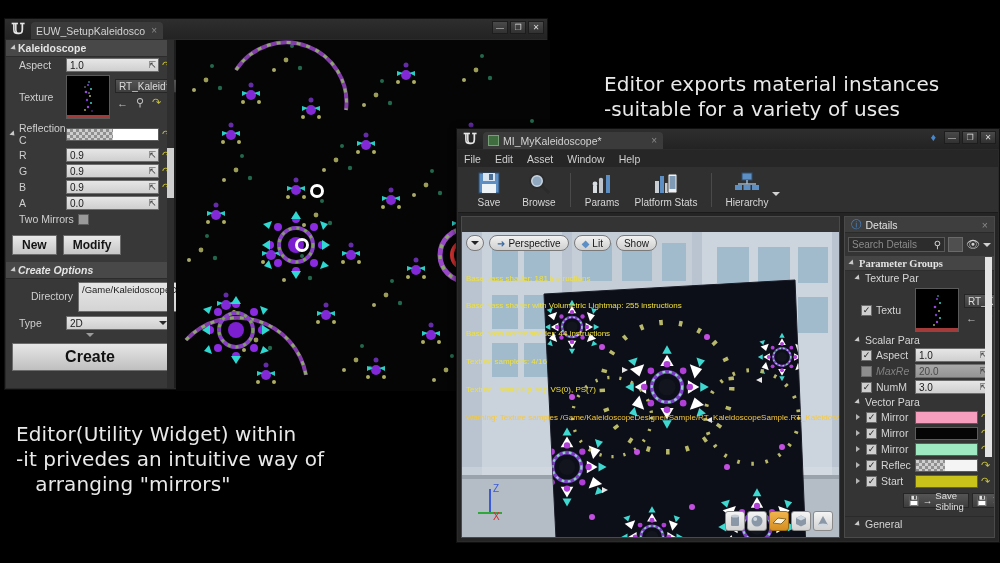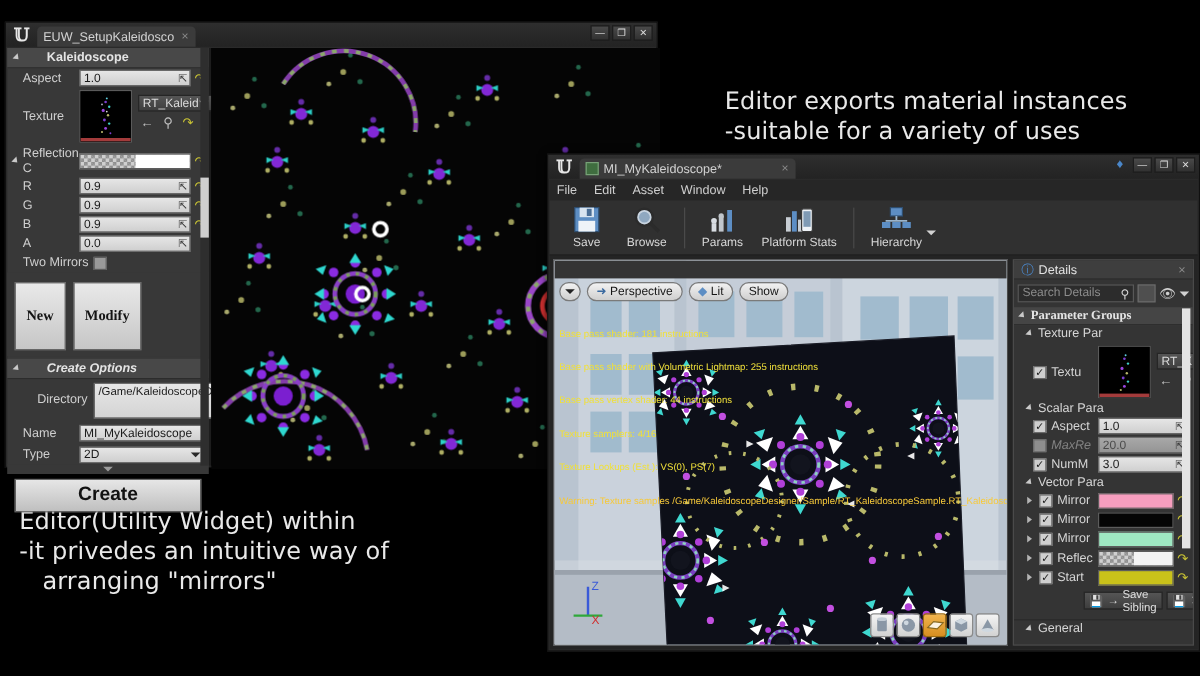--- a/index.html
+++ b/index.html
@@ -34,21 +34,21 @@
           display: flex; align-items: center; justify-content: center; line-height: 1; }
 
   .menubar { height: 17px; background: #262626; display: flex; align-items: center;
              padding-left: 6px; gap: 14px; font-size: 10.5px; color: #cfcfcf; }
 
   
   #window-utility { left: 4px; top: 18px; width: 544px; height: 372px; }
   #win-a-body { position: absolute; left: 1px; top: 21px; right: 1px; bottom: 1px; background: #1d1d1d; }
   .panel-left { position: absolute; left: 0; top: 0; width: 168px; bottom: 0; background: #383838; }
   .cat-header { height: 17px; background: #484848; display: flex; align-items: center;
-                padding-left: 6px; gap: 23px; font-weight: bold; font-size: 10.5px; color: #e4e4e4;
+                padding-left: 6px; gap: 2px; font-weight: bold; font-size: 10.5px; color: #e4e4e4;
                 border-bottom: 1px solid #2c2c2c; }
   .tri { width: 0; height: 0; border-left: 4px solid #c9c9c9; border-top: 3px solid transparent;
          border-bottom: 3px solid transparent; transform: rotate(45deg); flex: none; }
   .prow { display: flex; align-items: center; min-height: 16px; padding: 1px 3px 1px 0; }
   .plabel { width: 60px; padding-left: 13px; font-size: 10.5px; color: #cfcfcf; flex: none; }
   .pfield { flex: 1; display: flex; align-items: center; gap: 3px; }
   .numbox { flex: 1; height: 14px; background: linear-gradient(#e6e6e6,#cfcfcf); border: 1px solid #6d6d6d;
             color: #1a1a1a; font-size: 10px; display: flex; align-items: center;
             padding-left: 3px; position: relative; }
   .numbox .spin { position: absolute; right: 2px; top: 1px; color: #3a3a3a; font-size: 9px; }
@@ -62,21 +62,21 @@
   .thumb { width: 44px; height: 44px; background: #000; border: 1px solid #5a5a5a; position: relative; overflow: hidden; }
   .thumb::after { content: ""; position: absolute; left: 0; right: 0; bottom: 0; height: 3px; background: #a33b3b; }
   .combo { height: 14px; background: linear-gradient(#555,#3e3e3e); border: 1px solid #262626;
            display: flex; align-items: center; justify-content: space-between;
            padding: 0 3px; font-size: 10px; color: #dcdcdc; }
   .caret { width: 0; height: 0; border-left: 4px solid transparent; border-right: 4px solid transparent;
            border-top: 4px solid #d2d2d2; }
   .mini-ico { color: #c0c0c0; font-size: 11px; }
   .btnrow { display: flex; gap: 6px; padding: 5px 6px; background: #383838; }
   .gbtn { background: linear-gradient(#e9e9e9,#c6c6c6); border: 1px solid #6b6b6b; color: #141414;
-          font-size: 12px; font-weight: bold; padding: 20px 9px; font-family: Liberation Serif, serif; }
+          font-size: 12px; font-weight: bold; padding: 2px 9px; }
   .bigbtn { margin: 4px 6px; background: linear-gradient(#e6e6e6,#bfbfbf); border: 1px solid #6b6b6b;
             color: #121212; font-size: 16px; font-weight: bold; text-align: center; padding: 4px 0; }
   .pathbox { flex: 1; min-height: 30px; background: linear-gradient(#e6e6e6,#d4d4d4); border: 1px solid #6d6d6d;
              color: #1a1a1a; font-size: 9.5px; line-height: 10.5px; padding: 2px 3px; }
   .splitter { height: 8px; background: #383838; display: flex; align-items: center; justify-content: center; }
   .splitter .caret { border-top-color: #9b9b9b; }
 
   
   #kaleido-preview { position: absolute; left: 170px; top: 0; right: 0; bottom: 0; background: #050505; }
   .vscroll { position: absolute; left: 161px; top: 0; width: 7px; bottom: 0; background: #2e2e2e; }
@@ -286,26 +286,20 @@
 
       <div class="cat-header" style="margin-top:2px;font-style:italic;">
         <span class="tri"></span>
         <span>Create Options</span>
       </div>
 
       <div class="prow" style="align-items:flex-start;padding-top:3px;padding-left:12px;">
         <div class="plabel" style="padding-top:8px;">Directory</div>
         <div class="pfield">
           <div class="pathbox">/Game/KaleidoscopeDesigner/Generated</div>
-        </div>
-      </div>
-      <div class="prow" style="padding-top:4px;">
-        <div class="plabel">Name</div>
-        <div class="pfield">
-          <div class="numbox">MI_MyKaleidoscope</div>
         </div>
       </div>
       <div class="prow" style="padding-top:3px;">
         <div class="plabel">Type</div>
         <div class="pfield">
           <div class="numbox" style="justify-content:space-between;padding-right:3px;">
             <span>2D</span>
             <span class="caret" style="border-top-color:#2a2a2a;"></span>
           </div>
         </div>

